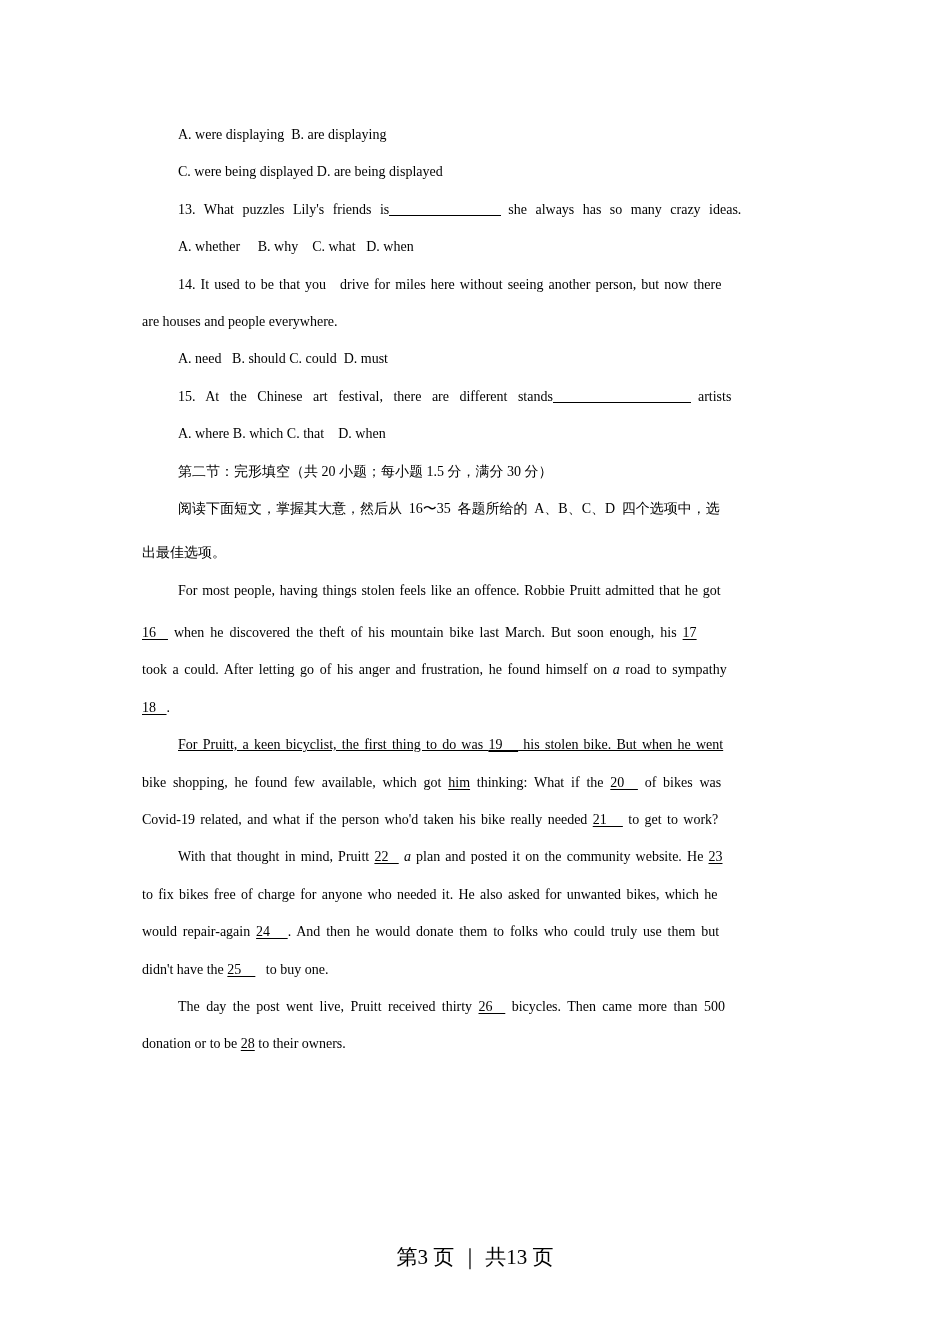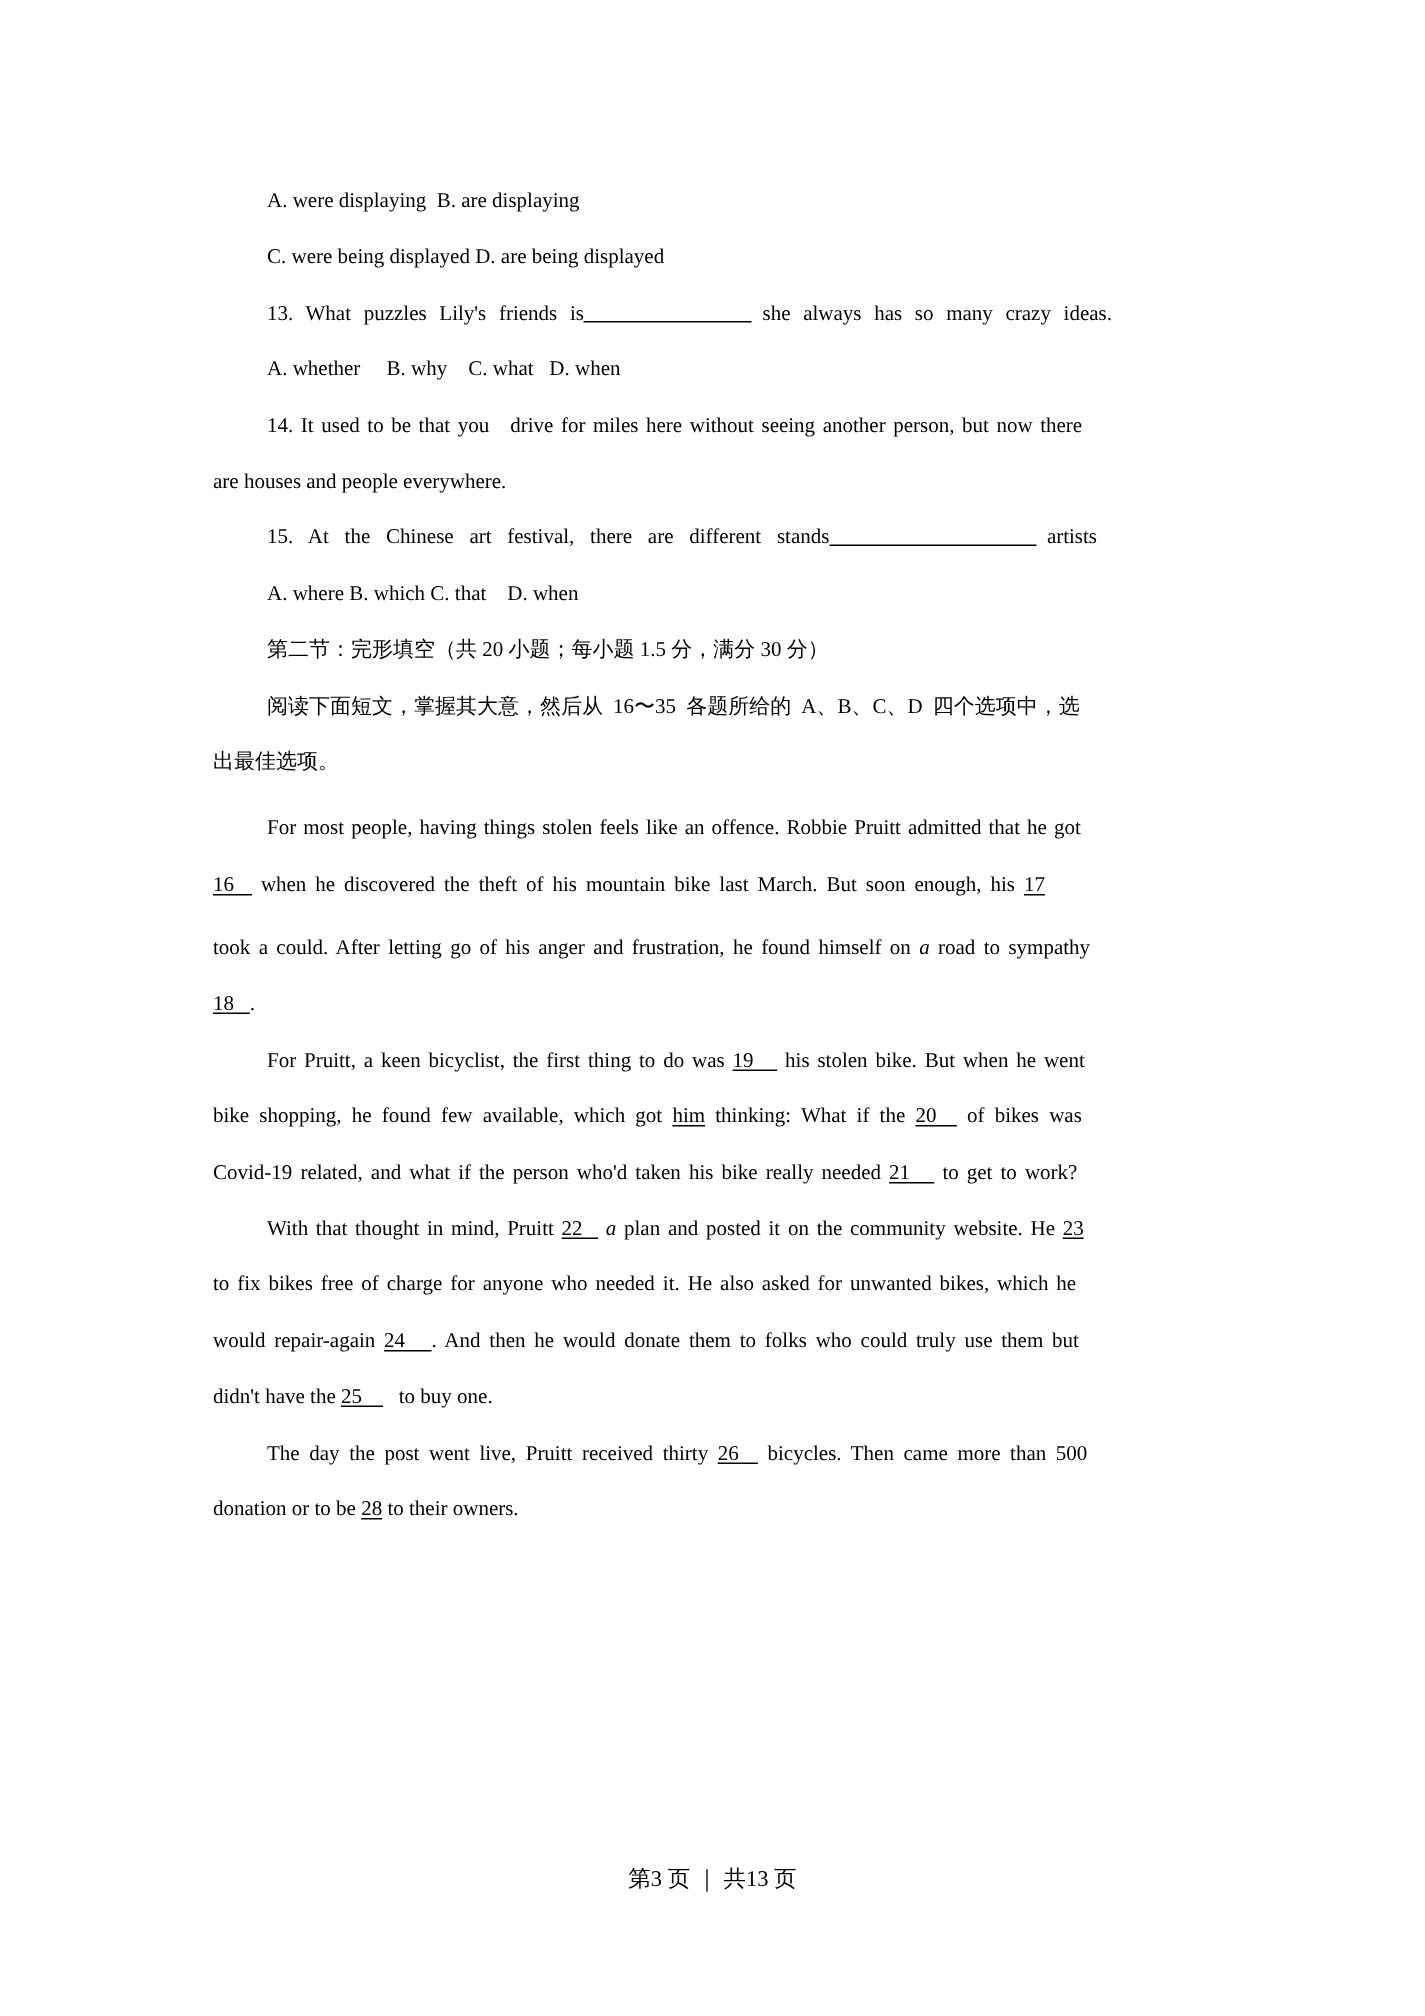--- a/index.html
+++ b/index.html
@@ -23,43 +23,44 @@
   .doc .line:nth-child(12) { margin-top: 7px; }
   .doc .line:nth-child(14) { margin-top: 5px; }
   .u { text-decoration: underline; text-underline-offset: 2px; }
   .i { font-style: italic; }
   .blank {
     display: inline-block; height: 1px; background: #000;
     vertical-align: -2px;
   }
   .footer {
     position: absolute; left: 0; top: 1243px; width: 950px;
-    text-align: center; font-size: 15px; color: #000;
+    text-align: center; font-size: 21px; color: #000;
   }
 </style>
 </head>
 <body>
 
 <div class="doc">
     <div class="line indent pre"><span><span>A. were displaying  B. are displaying</span></span></div>
     <div class="line indent pre"><span><span>C. were being displayed D. are being displayed</span></span></div>
     <div class="line indent" style="word-spacing: 4.95px;"><span><span>13. What puzzles Lily's friends is</span><span class="blank" style="width: 112px;"></span><span> she always has so many crazy ideas.</span></span></div>
     <div class="line indent pre"><span><span>A. whether     B. why    C. what   D. when</span></span></div>
     <div class="line indent" style="word-spacing: 1.55px;"><span><span>14. It used to be that you  drive for miles here without seeing another person, but now there</span></span></div>
     <div class="line"><span><span>are houses and people everywhere.</span></span></div>
+    <div class="line indent pre"><span><span>A. need   B. should C. could  D. must</span></span></div>
     <div class="line indent" style="word-spacing: 7px;"><span><span>15. At the Chinese art festival, there are different stands</span><span class="blank" style="width: 138px;"></span><span> artists</span></span></div>
     <div class="line indent pre"><span><span>A. where B. which C. that    D. when</span></span></div>
     <div class="line indent pre"><span><span>第二节：完形填空（共 20 小题；每小题 1.5 分，满分 30 分）</span></span></div>
     <div class="line indent" style="word-spacing: 3.23px;"><span><span>阅读下面短文，掌握其大意，然后从 16〜35 各题所给的 A、B、C、D 四个选项中，选</span></span></div>
     <div class="line"><span><span>出最佳选项。</span></span></div>
     <div class="line indent" style="word-spacing: 1.22px;"><span><span>For most people, having things stolen feels like an offence. Robbie Pruitt admitted that he got</span></span></div>
     <div class="line" style="word-spacing: 2.47px;"><span><span class="u">16&nbsp;&nbsp;</span><span> when he discovered the theft of his mountain bike last March. But soon enough, his </span><span class="u">17</span></span></div>
     <div class="line" style="word-spacing: 2.07px;"><span><span>took a could. After letting go of his anger and frustration, he found himself on </span><span class="i">a</span><span> road to sympathy</span></span></div>
     <div class="line"><span><span class="u">18&nbsp;&nbsp;&nbsp;</span><span>.</span></span></div>
-    <div class="line indent" style="word-spacing: 1.74px;"><span><span>For Pruitt, a keen bicyclist, the first thing to do was </span><span class="u">19&nbsp;&nbsp;&nbsp;</span><span> his stolen bike. But when he went</span></span></div>
+    <div class="line indent" style="word-spacing: 1.74px; text-decoration: underline;"><span><span>For Pruitt, a keen bicyclist, the first thing to do was </span><span class="u">19&nbsp;&nbsp;&nbsp;</span><span> his stolen bike. But when he went</span></span></div>
     <div class="line" style="word-spacing: 3.29px;"><span><span>bike shopping, he found few available, which got </span><span class="u">him</span><span> thinking: What if the </span><span class="u">20&nbsp;&nbsp;</span><span> of bikes was</span></span></div>
     <div class="line" style="word-spacing: 1.88px;"><span><span>Covid-19 related, and what if the person who'd taken his bike really needed </span><span class="u">21&nbsp;&nbsp;&nbsp;</span><span> to get to work?</span></span></div>
     <div class="line indent" style="word-spacing: 1.65px;"><span><span>With that thought in mind, Pruitt </span><span class="u">22&nbsp;&nbsp;</span><span> </span><span class="i">a</span><span> plan and posted it on the community website. He </span><span class="u">23</span></span></div>
     <div class="line" style="word-spacing: 1.79px;"><span><span>to fix bikes free of charge for anyone who needed it. He also asked for unwanted bikes, which he</span></span></div>
     <div class="line" style="word-spacing: 2.36px;"><span><span>would repair-again </span><span class="u">24&nbsp;&nbsp;&nbsp;</span><span>. And then he would donate them to folks who could truly use them but</span></span></div>
     <div class="line"><span><span>didn't have the </span><span class="u">25&nbsp;&nbsp;&nbsp;&nbsp;</span><span>  to buy one.</span></span></div>
     <div class="line indent" style="word-spacing: 2.89px;"><span><span>The day the post went live, Pruitt received thirty </span><span class="u">26&nbsp;&nbsp;</span><span> bicycles. Then came more than 500</span></span></div>
     <div class="line"><span><span>donation or to be </span><span class="u">28</span><span> to their owners.</span></span></div>
   </div>
 

